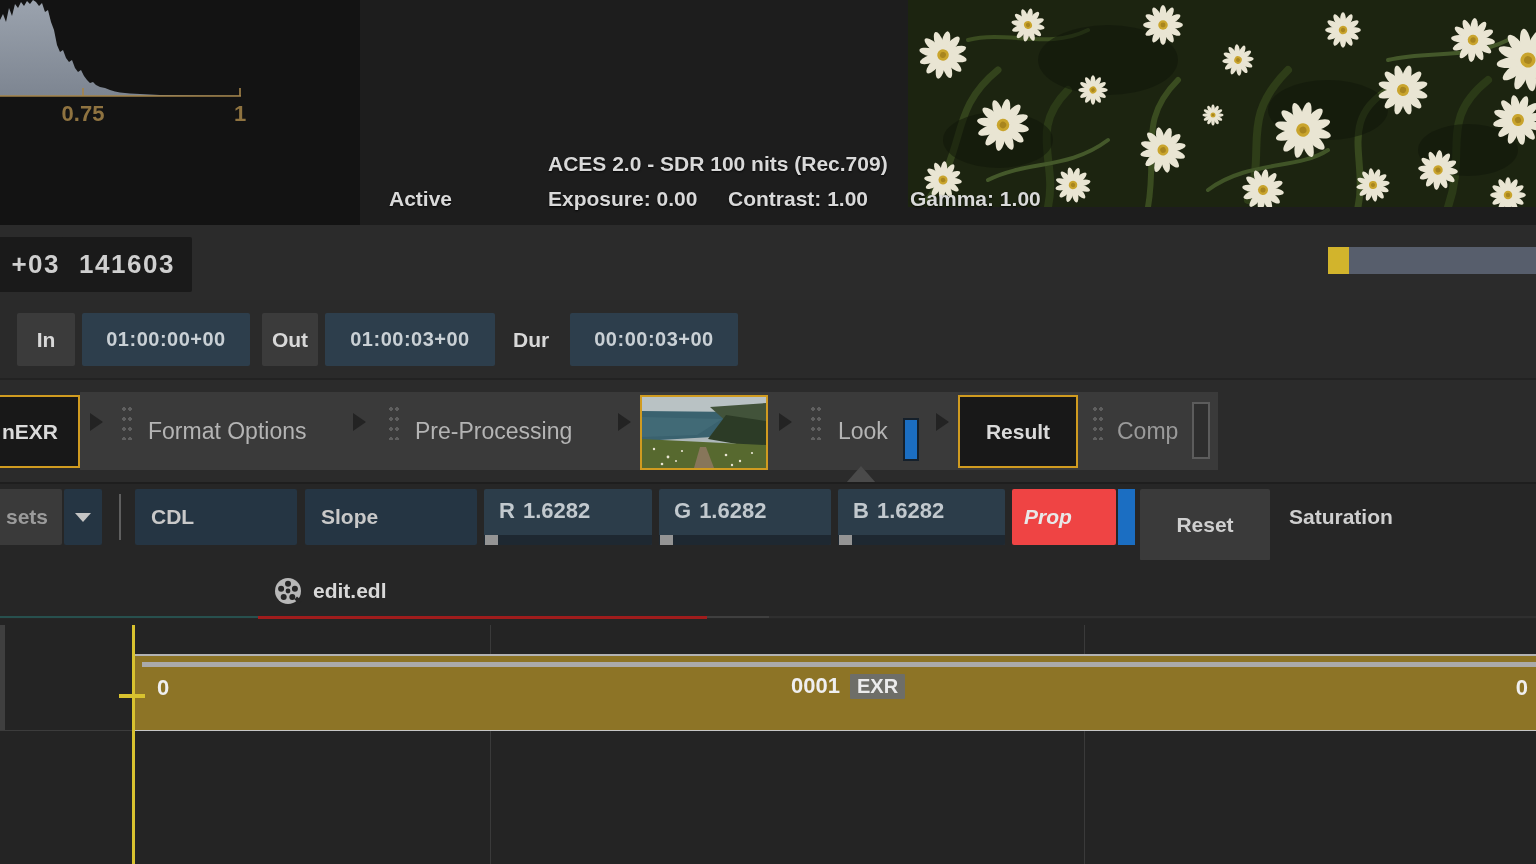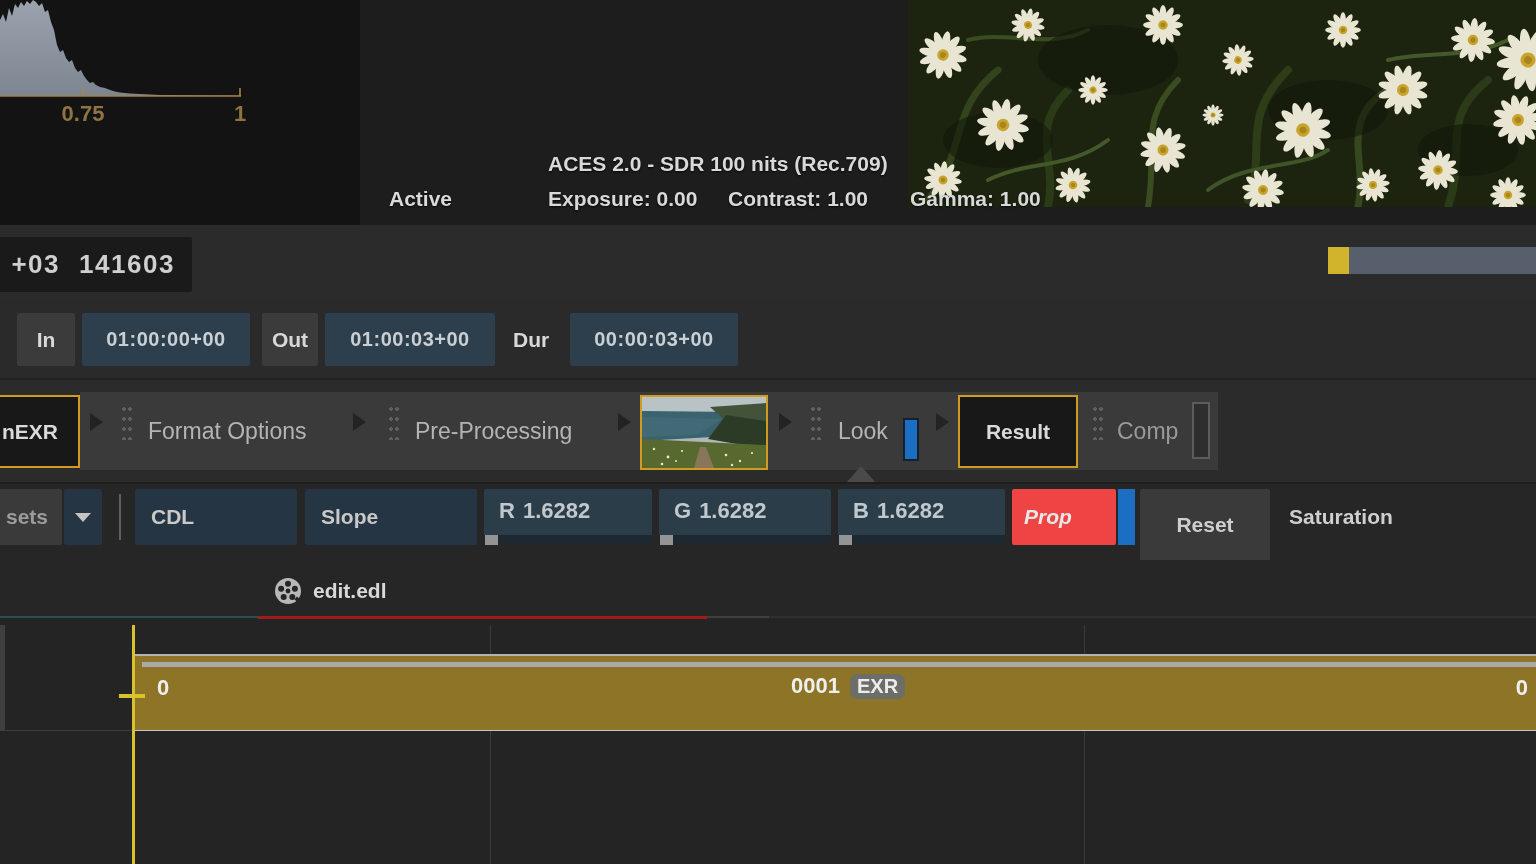--- a/index.html
+++ b/index.html
@@ -54,21 +54,21 @@
            display:flex;align-items:center;justify-content:center;border-radius:2px;}
   .drop-tri{width:0;height:0;border-left:8px solid transparent;border-right:8px solid transparent;
             border-top:9px solid #c4c4c4;}
 
   
   .tab-label{color:#d8d8d8;font-size:21px;font-weight:700;}
   .grid-v{position:absolute;width:1px;background:#3a3a3a;}
   .clip{position:absolute;background:#8d7426;border-top:2px solid #b3b3b3;border-bottom:1px solid #c6c6c6;box-sizing:border-box;}
   .clip-innerbar{position:absolute;background:#aaaaaa;}
   .clip-text{position:absolute;color:#efefef;font-size:22px;font-weight:700;}
-  .badge{background:#6e6e68;color:#ececec;font-size:20px;font-weight:700;padding:1px 7px;border-radius:7px;}
+  .badge{background:#6e6e68;color:#ececec;font-size:20px;font-weight:700;padding:1px 7px;border-radius:1px;}
   .playhead{position:absolute;background:#d8c22f;}
 </style>
 </head>
 <body>
 
 <div id="app">
 
   <div class="sec" style="top:0;height:225px;background:#1d1d1d;">
 
     <div class="abs" style="left:0;top:0;width:360px;height:280px;background:#131313;">

